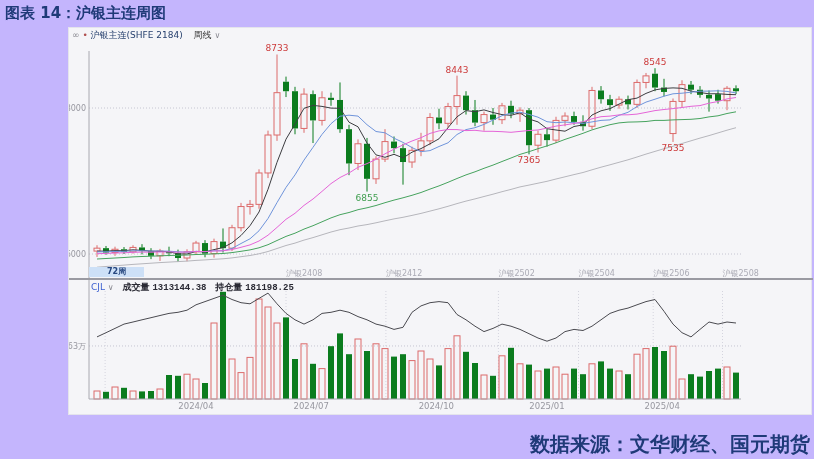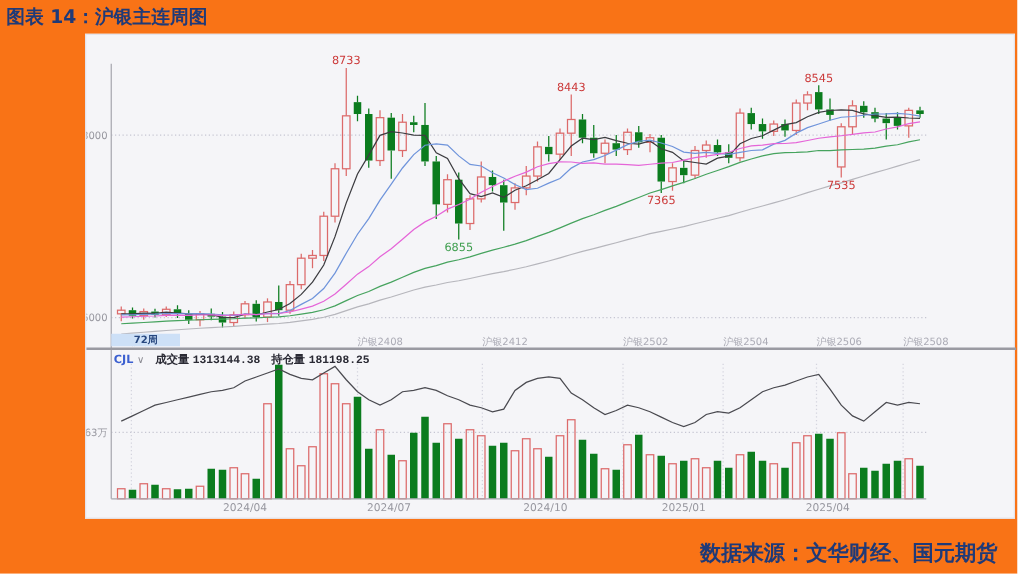--- a/index.html
+++ b/index.html
@@ -1,27 +1,27 @@
 <!DOCTYPE html>
 <html><head>
 <meta charset="utf-8">
 <style>
   html,body{margin:0;padding:0;background:#ffffff;font-family:"DejaVu Sans","Liberation Sans",sans-serif;}
-  #stage{position:relative;width:814px;height:459px;background:#f97316;overflow:hidden;}
+  #stage{position:relative;width:814px;height:459px;background:#c4b5fd;overflow:hidden;}
   #page-title{position:absolute;left:5px;top:4px;font-size:15px;font-weight:bold;color:#1f3a78;}
-  #source-line{position:absolute;right:16px;top:431px;font-size:17px;font-weight:bold;color:#1f3a78;}
+  #source-line{position:absolute;right:4px;top:431px;font-size:20px;font-weight:bold;color:#1f3a78;}
   #widget{position:absolute;left:68px;top:27px;width:744px;height:388px;background:#f5f5f8;border:1px solid #e4e4ec;box-sizing:border-box;}
   #hdr1{position:absolute;left:3px;top:1px;font-size:9px;color:#444;white-space:nowrap;}
   #hdr1 .inf{color:#8a8a92;} #hdr1 .dot{color:#b05050;} #hdr1 .sym{color:#27406e;}
   #hdr1 .per{color:#333;margin-left:8px;} .caret{color:#8a8a92;font-size:8px;}
   #hdr2{position:absolute;left:34px;top:12px;font-size:9px;white-space:nowrap;border-left:2px solid #7a9cc8;padding-left:4px;}
   #hdr2 .malabel{color:#3a5a9a;}
   #hdr2 span.mav{margin-left:7px;font-weight:600;}
   #cjlhdr{position:absolute;left:22px;top:253px;font-size:9px;color:#2a2a34;white-space:nowrap;}
-  #cjlhdr .cjl{color:#3b5fd0;font-weight:bold;}
+  #cjlhdr .cjl{color:#3b5fd0;font-weight:normal;}
   #cjlhdr b{font-weight:600;font-family:Liberation Mono, monospace;}
   #badge72{position:absolute;left:20px;top:239px;font-size:8px;font-weight:bold;color:#27477f;background:#cde0f7;padding:0 18px;line-height:10px;}
   svg text{font-family:"DejaVu Sans","Liberation Sans",sans-serif;}
 </style>
 </head>
 <body>
 
 <div id="stage">
   <div id="page-title">图表 14：沪银主连周图</div>
 
@@ -350,20 +350,27 @@
         <text x="593.1999999999999" y="381" fill="#97979f" font-size="8.5" text-anchor="middle" font-weight="normal">2025/04</text>
         <text x="36.1" y="248" fill="#ababb5" font-size="8" text-anchor="start" font-weight="normal">沪银2404</text>
         <text x="217" y="248" fill="#ababb5" font-size="8" text-anchor="start" font-weight="normal">沪银2408</text>
         <text x="316.90000000000003" y="248" fill="#ababb5" font-size="8" text-anchor="start" font-weight="normal">沪银2412</text>
         <text x="429.40000000000003" y="248" fill="#ababb5" font-size="8" text-anchor="start" font-weight="normal">沪银2502</text>
         <text x="509.5" y="248" fill="#ababb5" font-size="8" text-anchor="start" font-weight="normal">沪银2504</text>
         <text x="584.1999999999999" y="248" fill="#ababb5" font-size="8" text-anchor="start" font-weight="normal">沪银2506</text>
         <text x="653.5" y="248" fill="#ababb5" font-size="8" text-anchor="start" font-weight="normal">沪银2508</text>
       </svg>
 
+    <div id="hdr1">
+      <span class="inf">∞</span>
+      <span class="dot">•</span>
+      <span class="sym">沪银主连(SHFE 2184)</span>
+      <span class="per">周线</span>
+      <span class="caret">∨</span>
+    </div>
 
 
     <div id="cjlhdr">
       <span class="cjl">CJL</span>
       <span class="caret">∨</span>
       <b style="margin-left:6px">成交量</b>
       <b>1313144.38</b>
       <b style="margin-left:6px">持仓量</b>
       <b>181198.25</b>
     </div>

